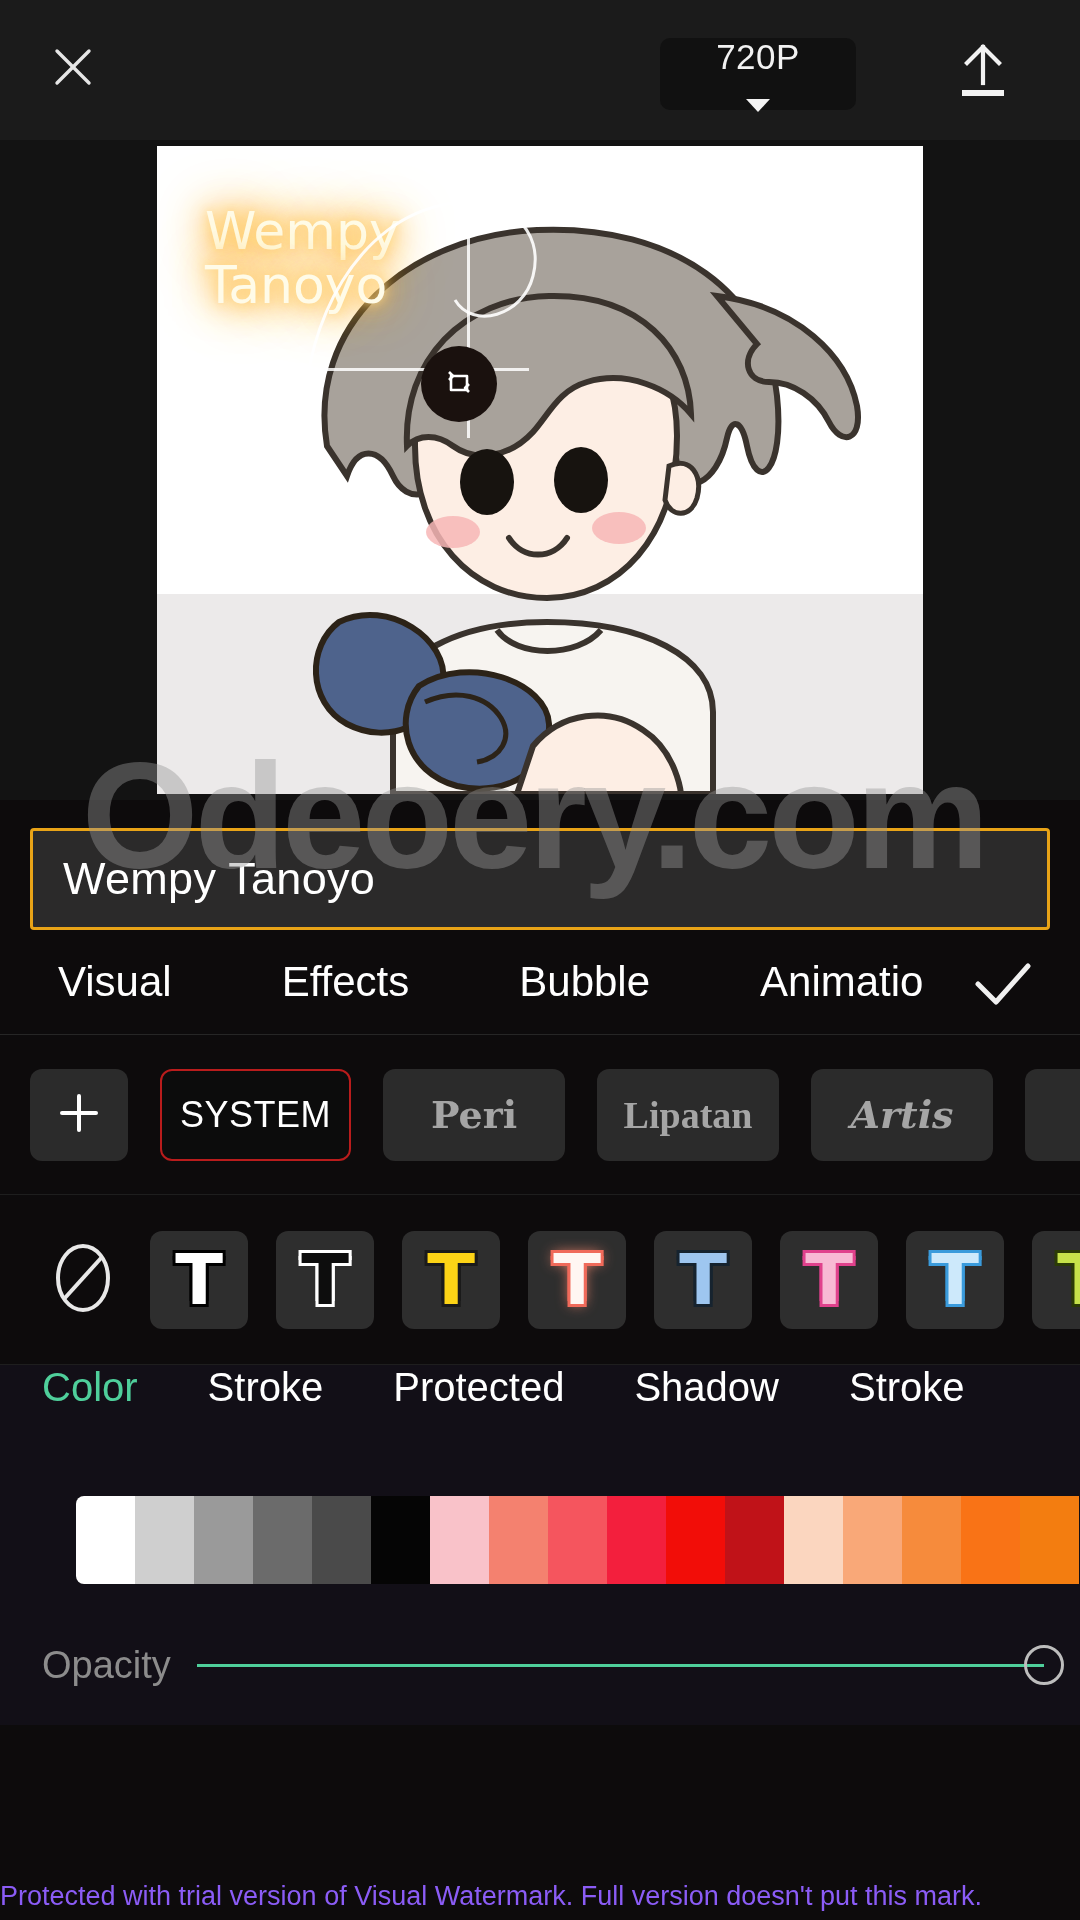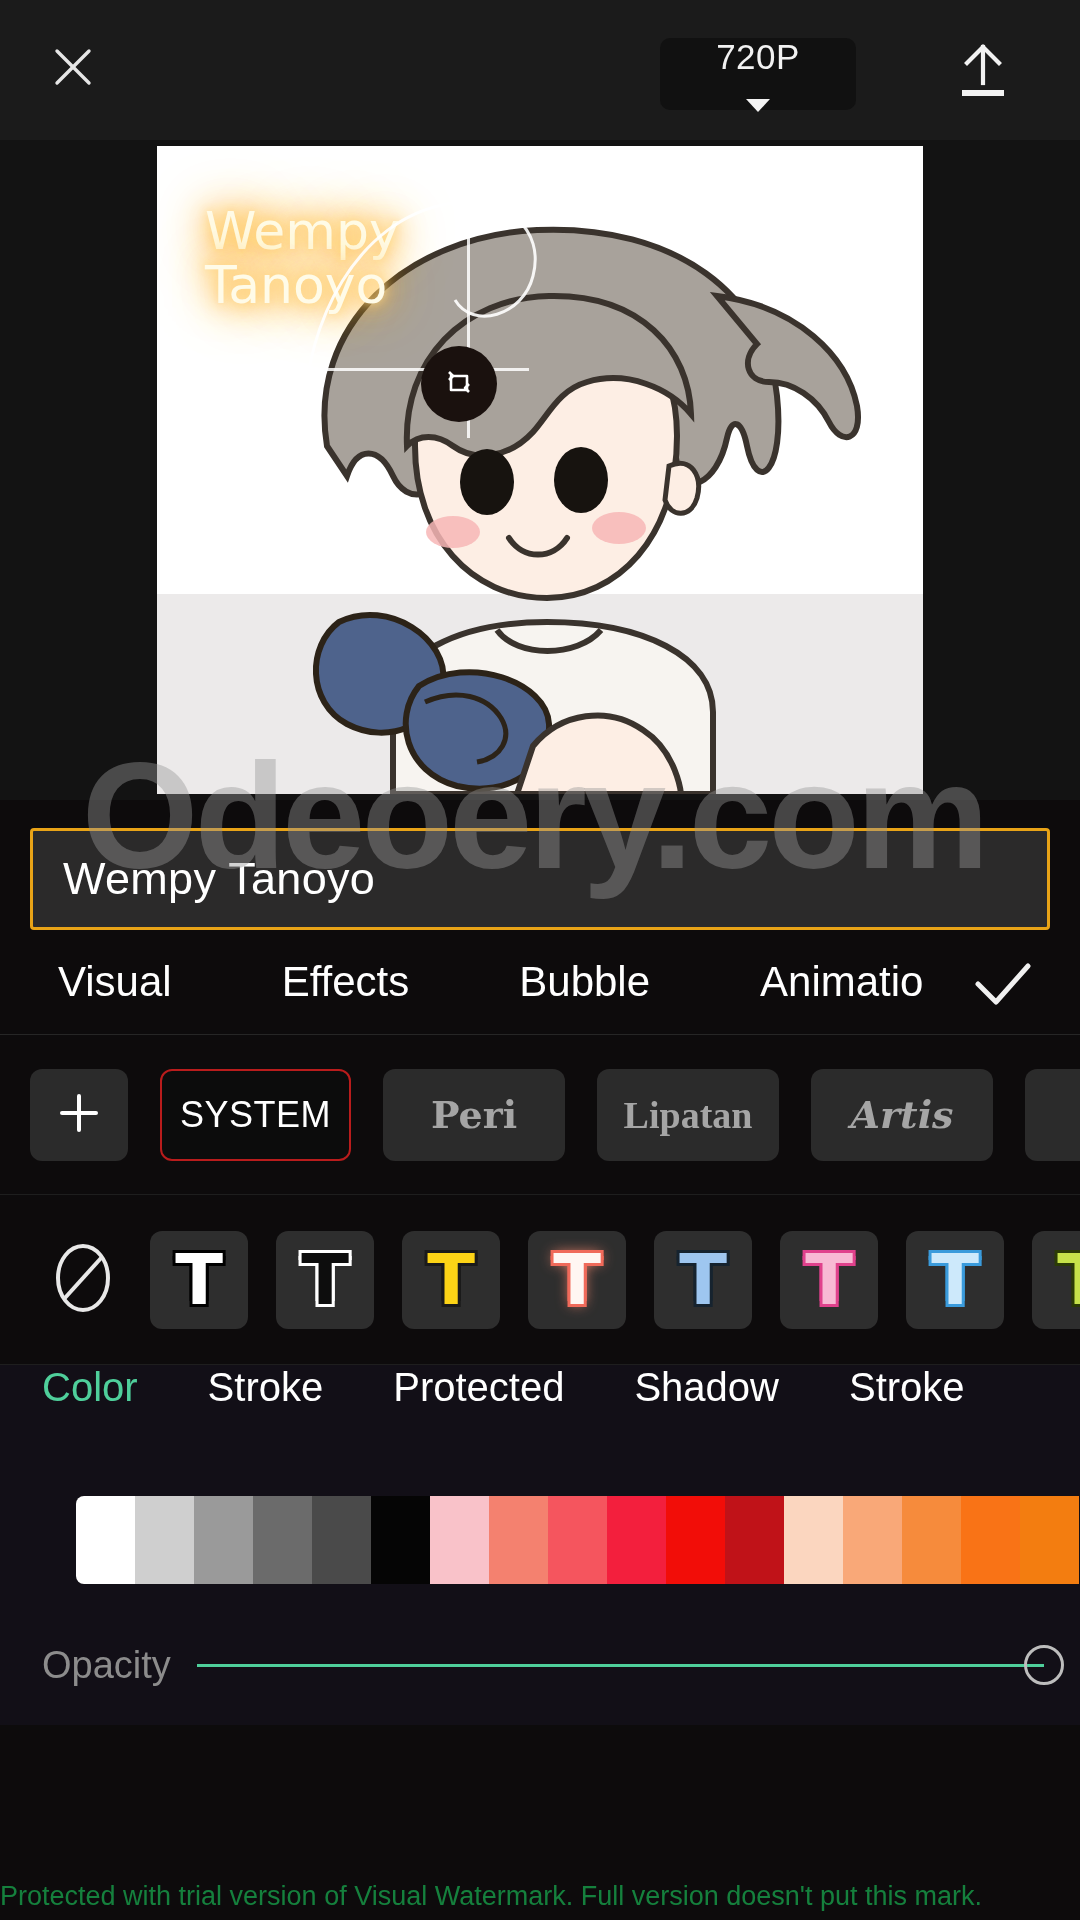--- a/index.html
+++ b/index.html
@@ -356,21 +356,21 @@
     transform: translateX(-50%);
     cursor: grab;
   }
 
   
   .bottom-watermark {
     position: absolute;
     left: 0; bottom: 8px;
     width: 868px;
     text-align: center;
-    color: #15803d;
+    color: #8b5cf6;
     font-size: 27px;
     white-space: nowrap;
     pointer-events: none;
   }
 </style>
 </head>
 <body>
 
 <div id="app">
 

